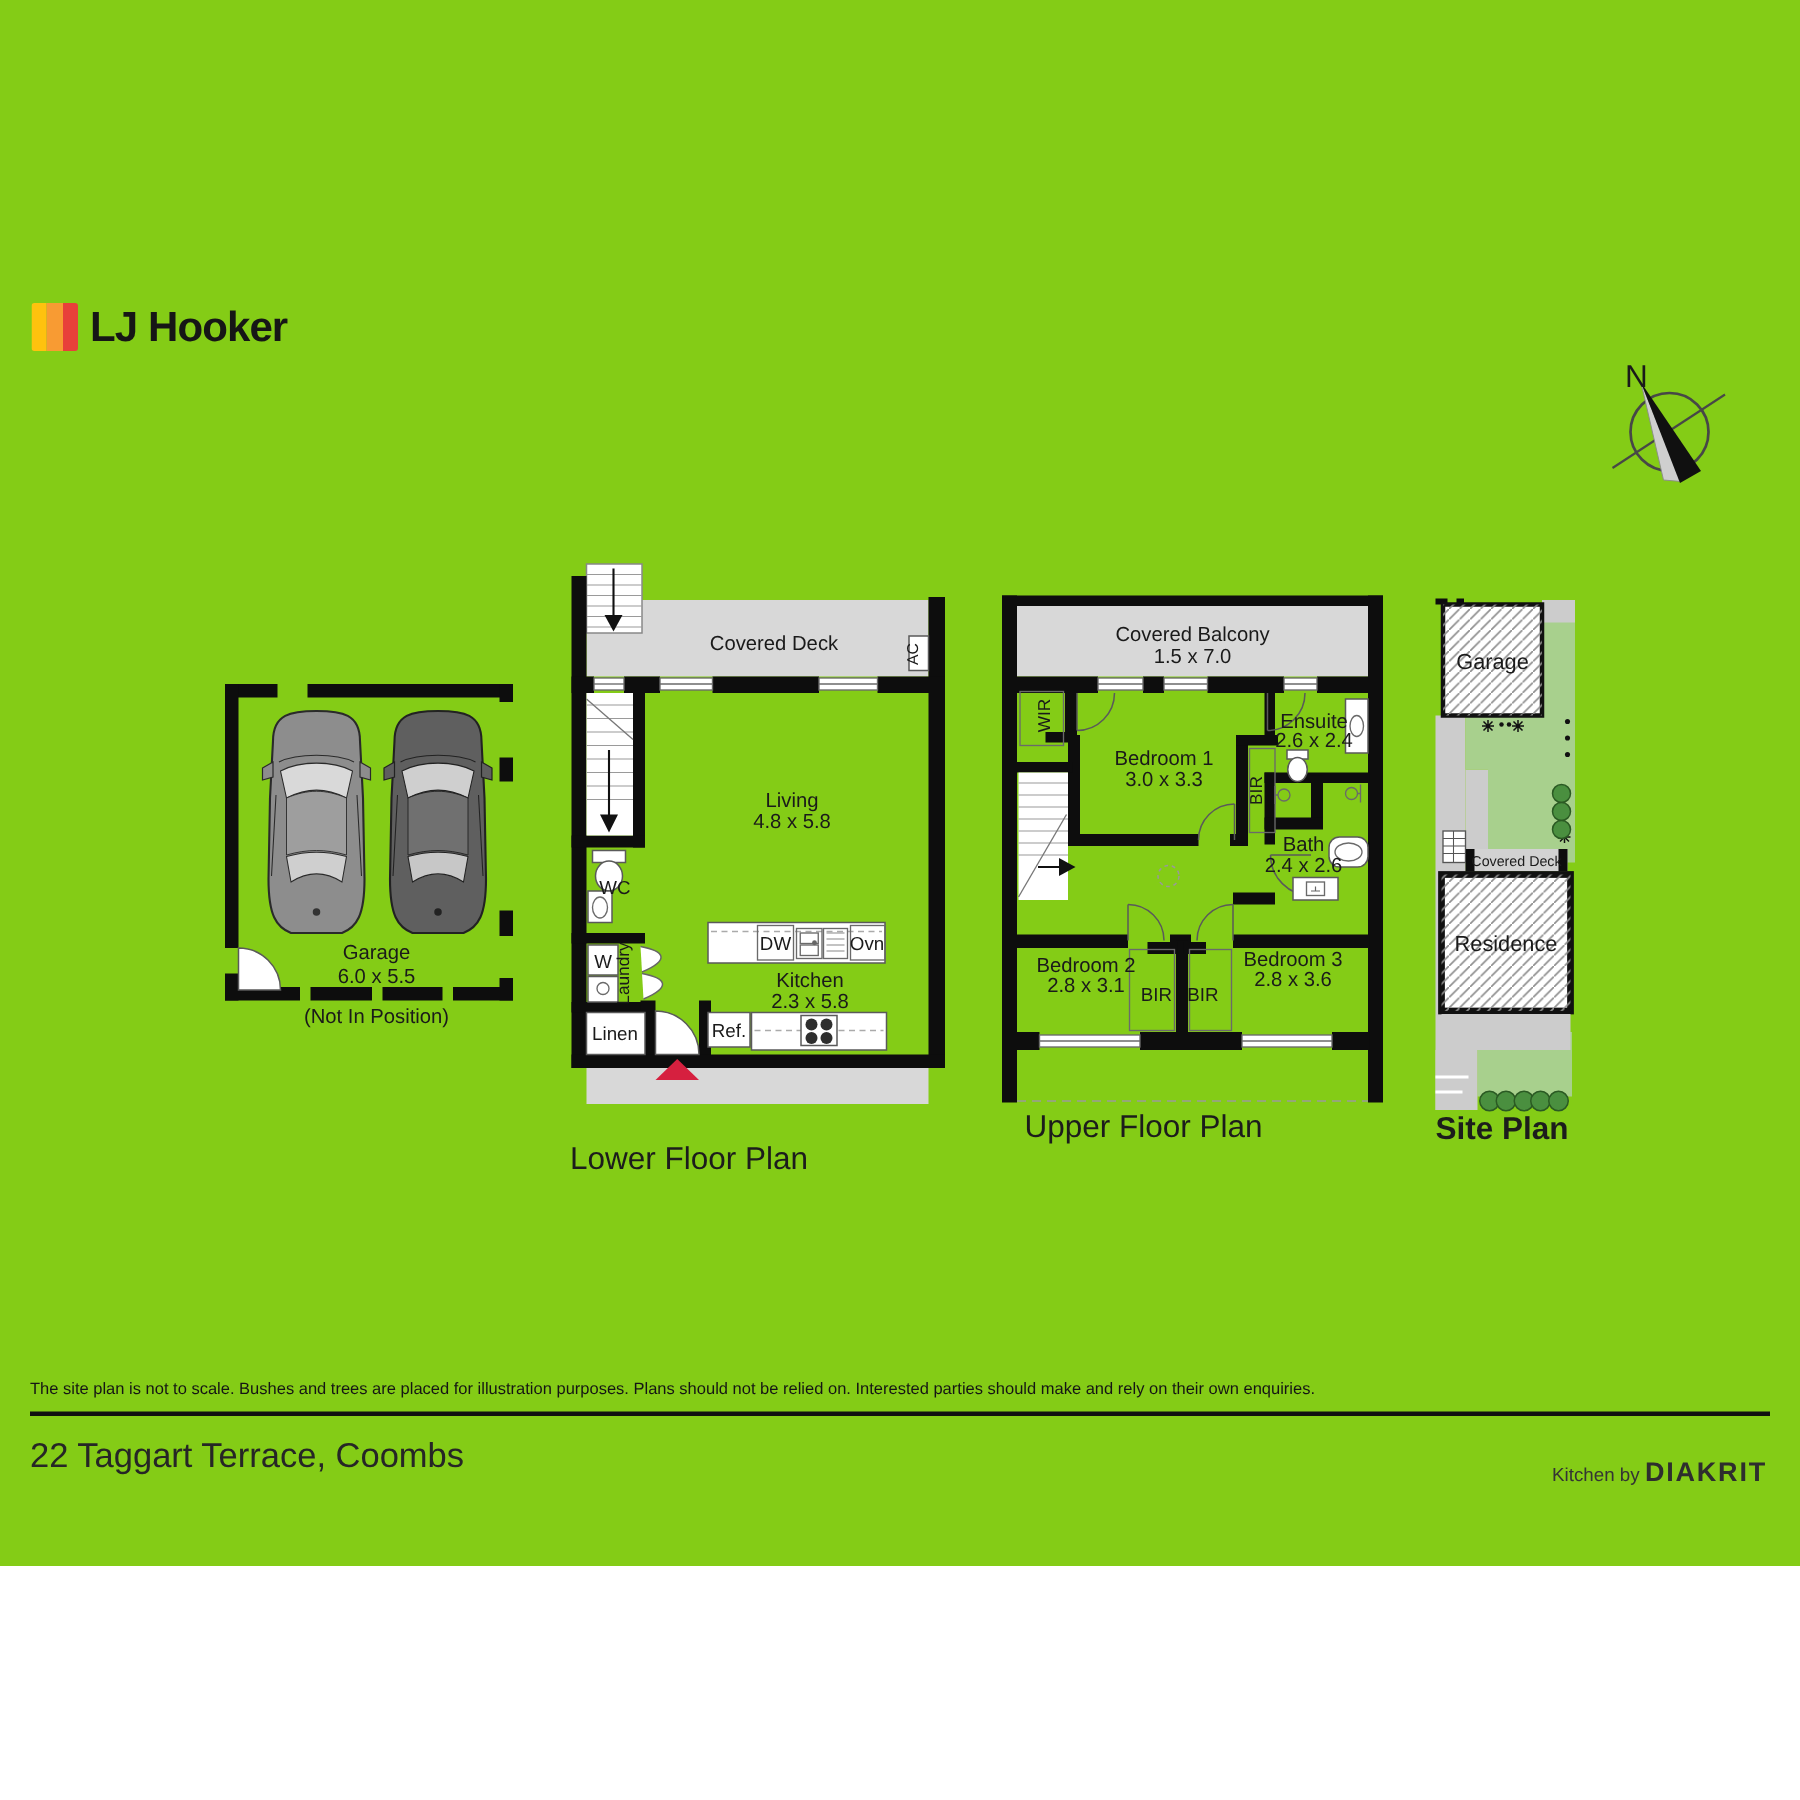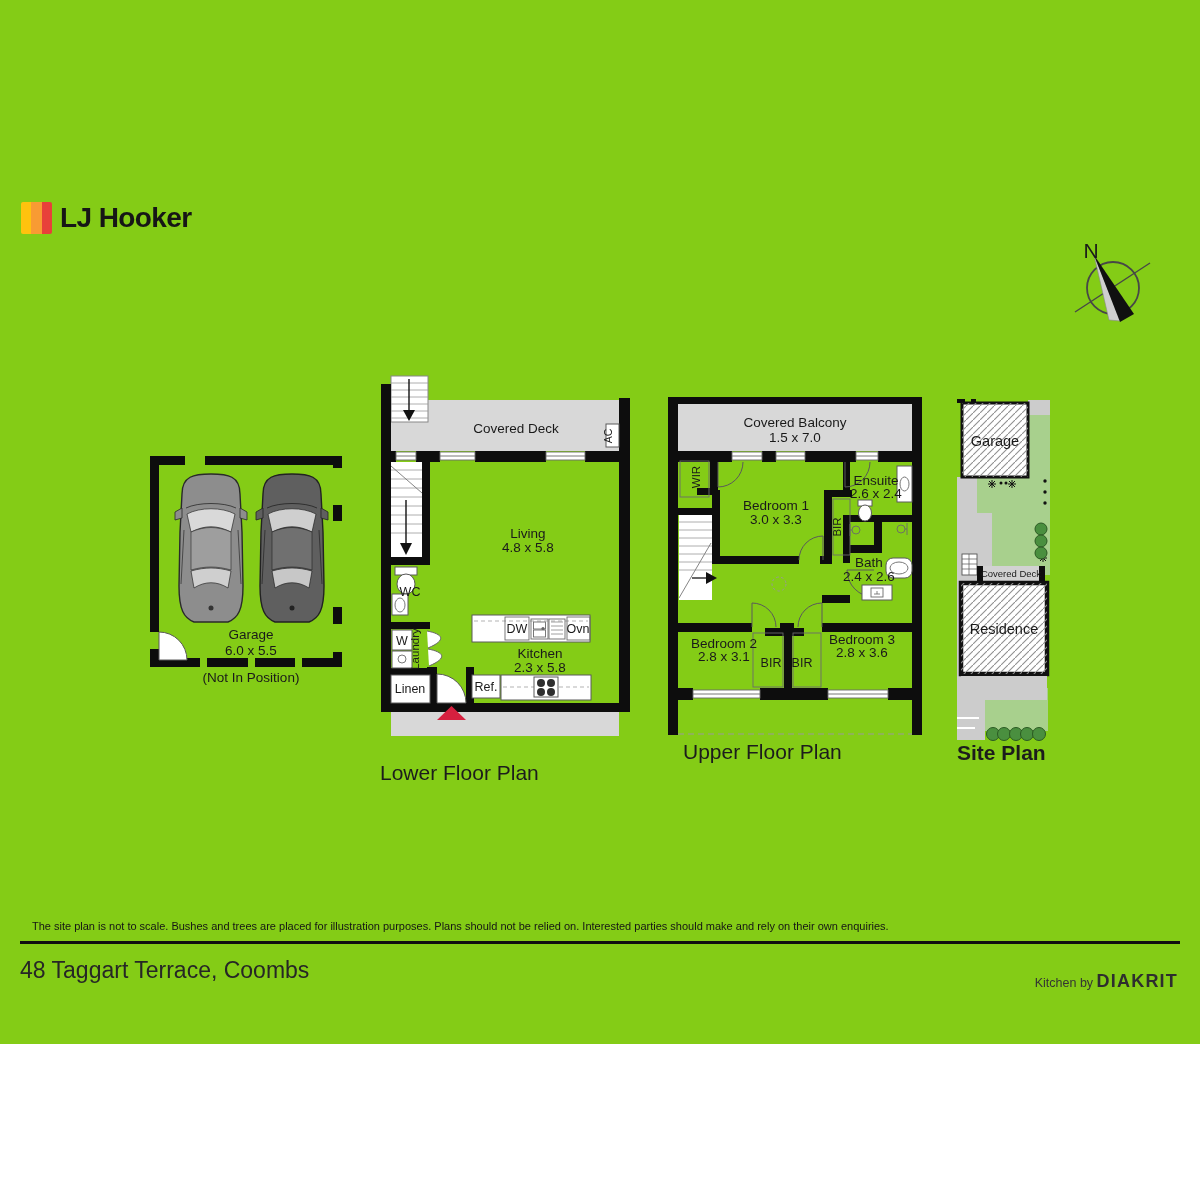--- a/index.html
+++ b/index.html
@@ -9,21 +9,21 @@
   .logo{position:absolute;left:21px;top:202px;display:flex;align-items:center;gap:8px;}
   .logo-bars{width:31px;height:32px;display:flex;border-radius:2px;overflow:hidden;}
   .logo-bars span{flex:1;}
   .logo-text{font-size:28px;font-weight:700;color:#161616;letter-spacing:-0.6px;}
   
   .plan-title{position:absolute;font-size:21px;color:#1c1c1c;white-space:nowrap;}
   #title-lower{left:380px;top:737px;margin-top:24px;}
   #title-upper{left:668px;top:740px;margin-left:15px;}
   #title-site{left:957px;top:741px;font-weight:bold;}
   
-  .disclaimer{position:absolute;left:32px;top:920px;font-size:11px;color:#151515;}
+  .disclaimer{position:absolute;left:20px;top:920px;font-size:11px;color:#151515;}
   .divider{position:absolute;left:20px;top:941px;width:1160px;height:3px;background:#101010;}
   .address{position:absolute;left:20px;top:957px;font-size:23px;color:#262626;}
   .produced{position:absolute;right:22px;top:971px;font-size:12.5px;color:#343434;}
   .produced .producer{font-weight:700;font-size:18px;letter-spacing:1.2px;color:#2e2e2e;}
   
   svg{position:absolute;left:0;top:0;}
   .wall{fill:#0d0d0d;}
   .grayarea{fill:#d8d8d8;}
   .sitegray{fill:#cccccc;}
   .lawn{fill:#a8d08d;}
@@ -423,19 +423,19 @@
       <text class="lbl-site" x="1004" y="634" text-anchor="middle">Residence</text>
     </g>
   </svg>
 
   <div class="plan-title" id="title-lower">Lower Floor Plan</div>
   <div class="plan-title" id="title-upper">Upper Floor Plan</div>
   <div class="plan-title" id="title-site">Site Plan</div>
 
   <div class="disclaimer">The site plan is not to scale. Bushes and trees are placed for illustration purposes. Plans should not be relied on. Interested parties should make and rely on their own enquiries.</div>
   <div class="divider"></div>
-  <div class="address">48 Taggart Terrace, Coombs</div>
+  <div class="address">22 Taggart Terrace, Coombs</div>
   <div class="produced">
     <span>Kitchen by</span>
     <span class="producer">DIAKRIT</span>
   </div>
 
 </div>
 
 </body></html>

